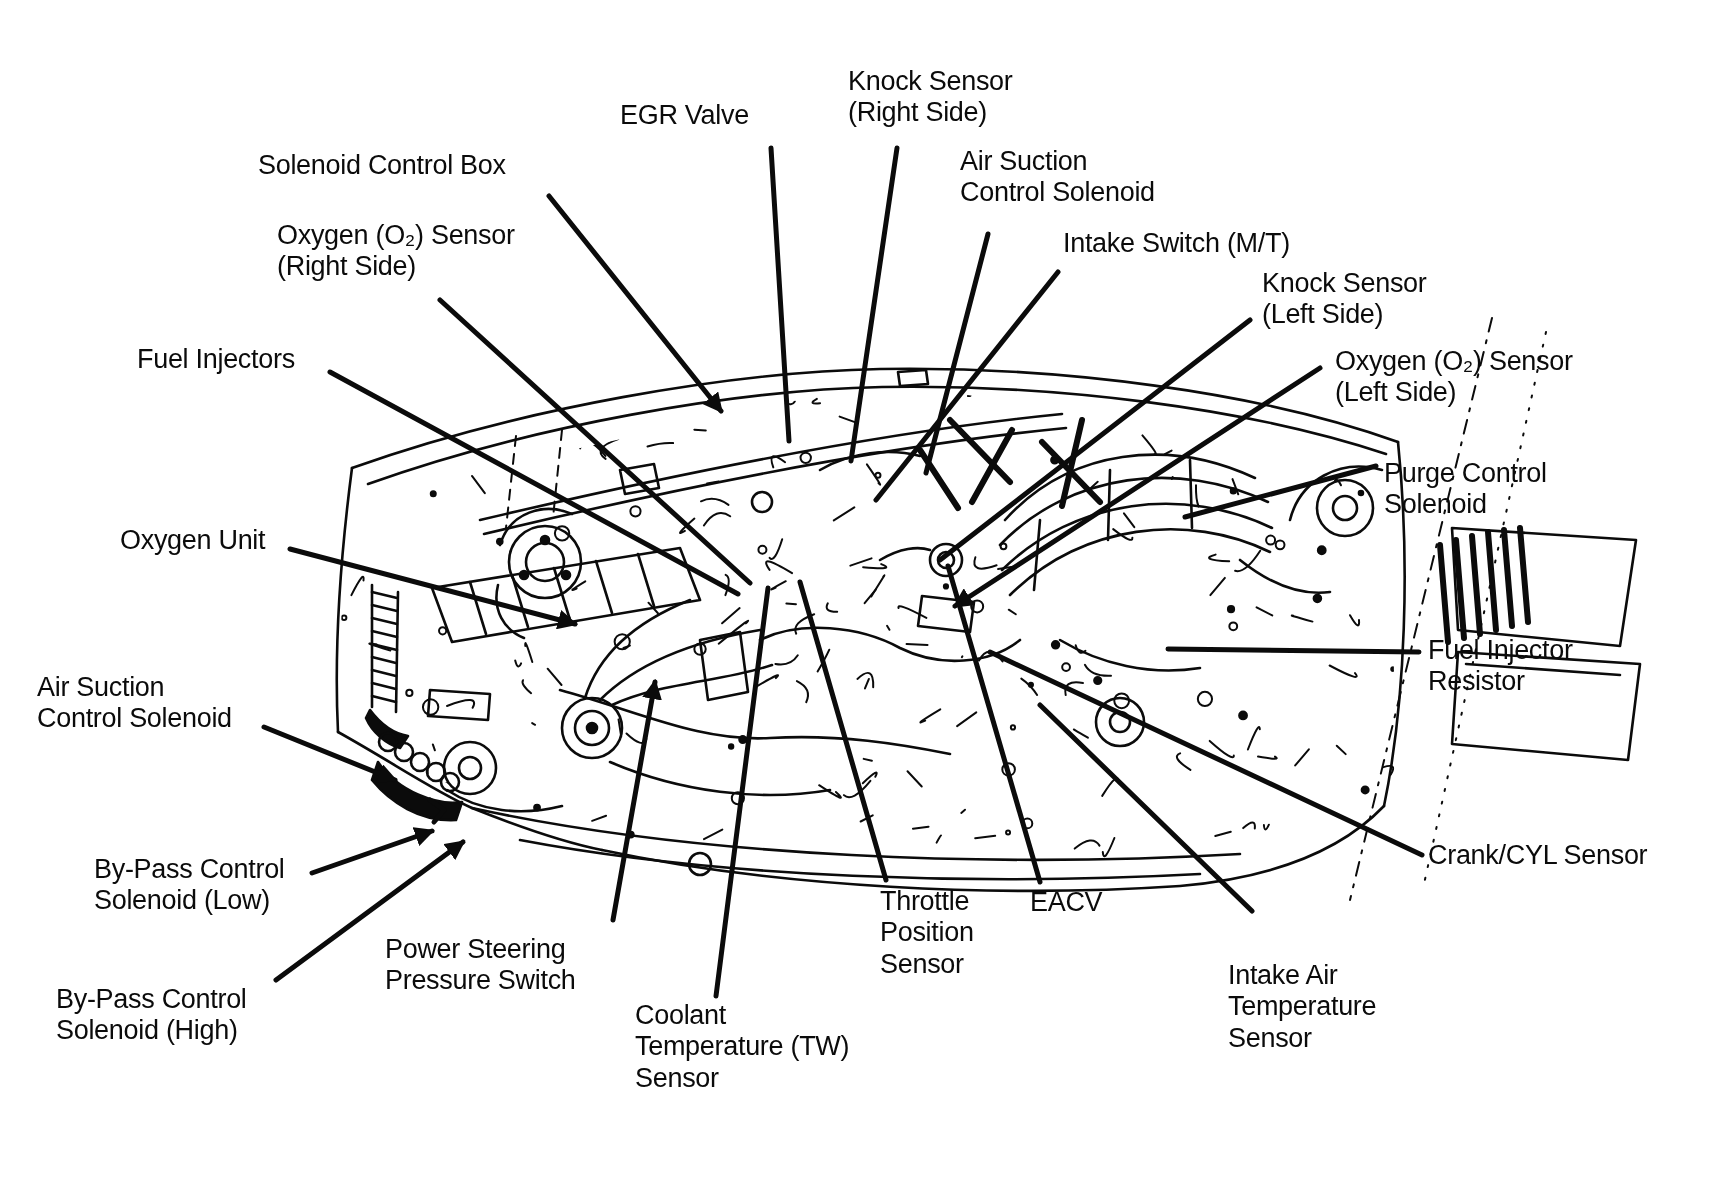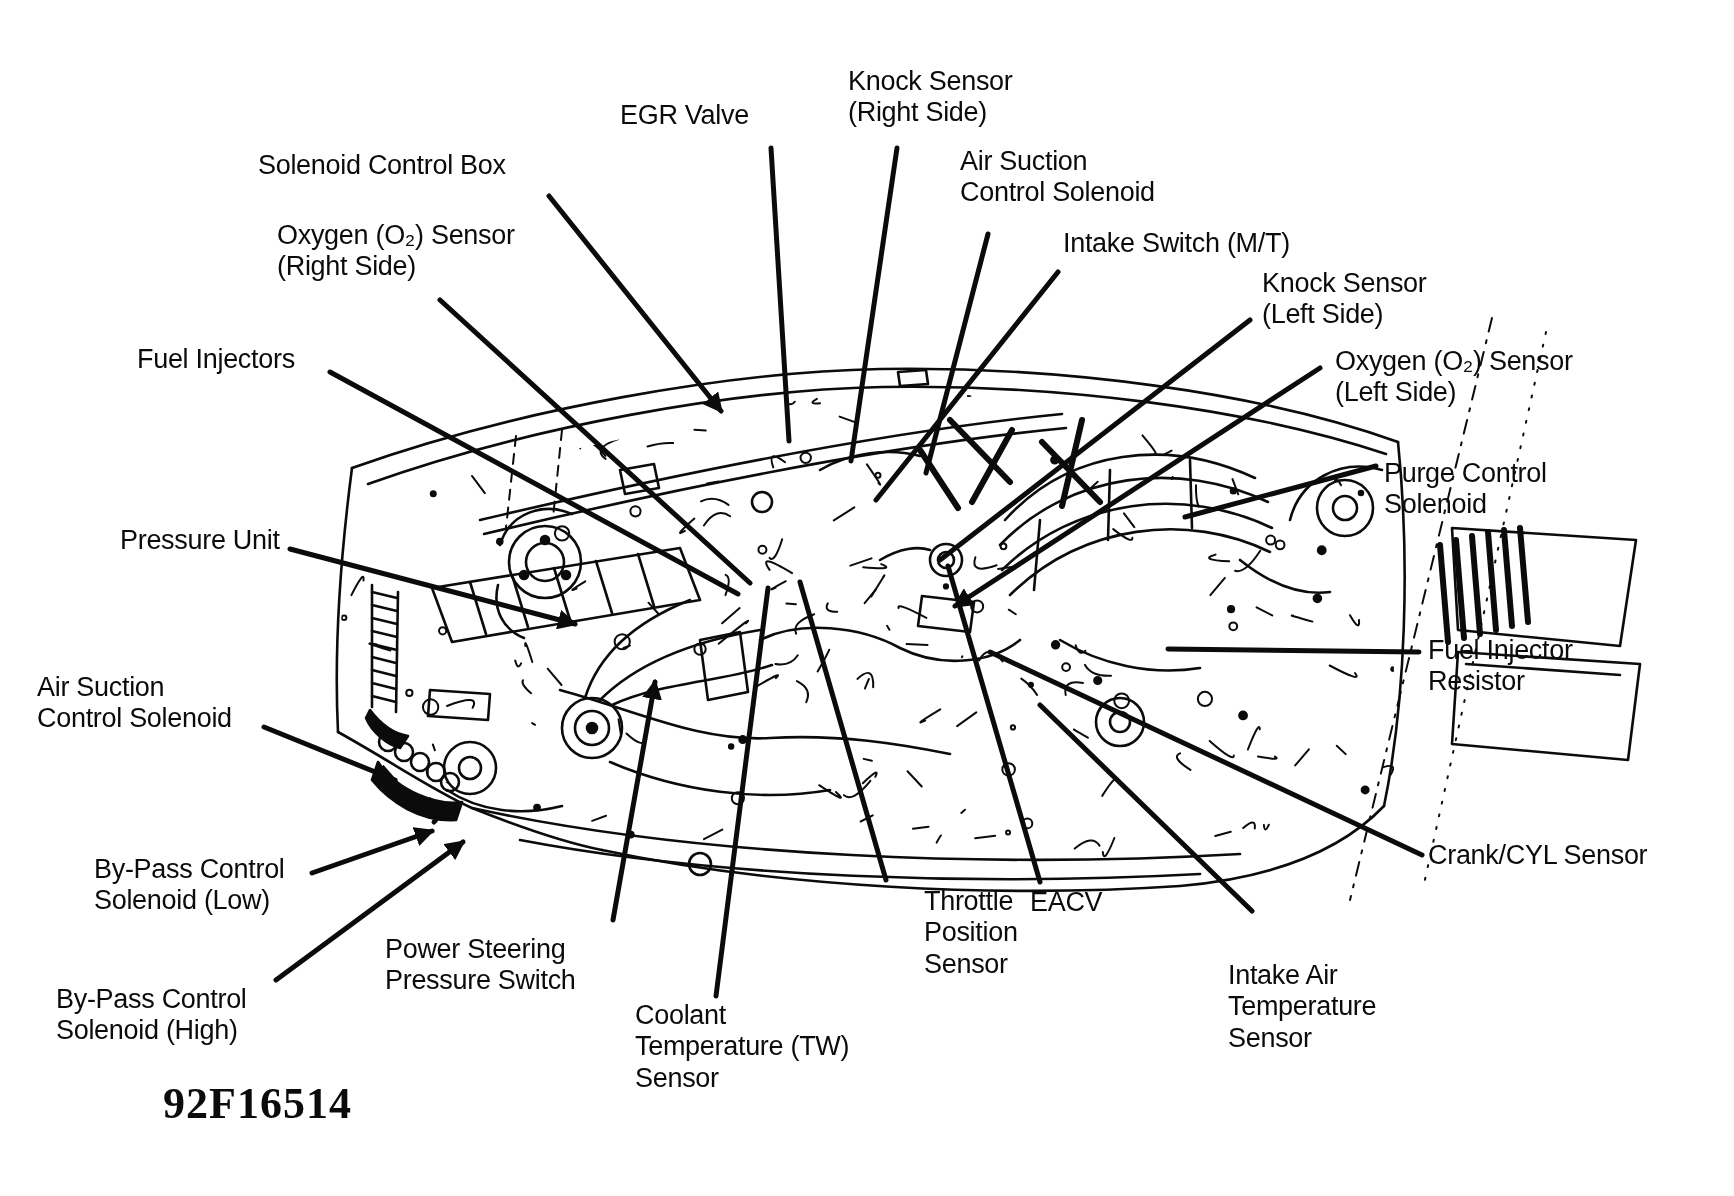--- a/index.html
+++ b/index.html
@@ -357,38 +357,37 @@
       <div class="label" style="left: 277px; top: 220px;">Oxygen (O₂) Sensor
 (Right Side)</div>
       <div class="label" style="left: 1063px; top: 228px;">Intake Switch (M/T)</div>
       <div class="label" style="left: 1262px; top: 268px;">Knock Sensor
 (Left Side)</div>
       <div class="label" style="left: 1335px; top: 346px;">Oxygen (O₂) Sensor
 (Left Side)</div>
       <div class="label" style="left: 137px; top: 344px;">Fuel Injectors</div>
       <div class="label" style="left: 1384px; top: 440px; margin-top: 18px;">Purge Control
 Solenoid</div>
-      <div class="label" style="left: 120px; top: 525px;">Pressure Unit</div>
+      <div class="label" style="left: 120px; top: 525px;">Oxygen Unit</div>
       <div class="label" style="left: 1428px; top: 635px;">Fuel Injector
 Resistor</div>
       <div class="label" style="left: 37px; top: 672px;">Air Suction
 Control Solenoid</div>
       <div class="label" style="left: 94px; top: 854px;">By-Pass Control
 Solenoid (Low)</div>
       <div class="label" style="left: 1428px; top: 840px;">Crank/CYL Sensor</div>
       <div class="label" style="left: 56px; top: 984px;">By-Pass Control
 Solenoid (High)</div>
       <div class="label" style="left: 385px; top: 934px;">Power Steering
 Pressure Switch</div>
-      <div class="label" style="left: 880px; top: 886px; margin-left: 44px;">Throttle
+      <div class="label" style="left: 880px; top: 886px;">Throttle
 Position
 Sensor</div>
       <div class="label" style="left: 1030px; top: 887px;">EACV</div>
       <div class="label" style="left: 1228px; top: 915px; margin-top: 45px;">Intake Air
 Temperature
 Sensor</div>
       <div class="label" style="left: 635px; top: 1000px;">Coolant
 Temperature (TW)
 Sensor</div>
     </div>
 
-  <div class="figcode">92F16514</div>
 </div>
 
 </body></html>

